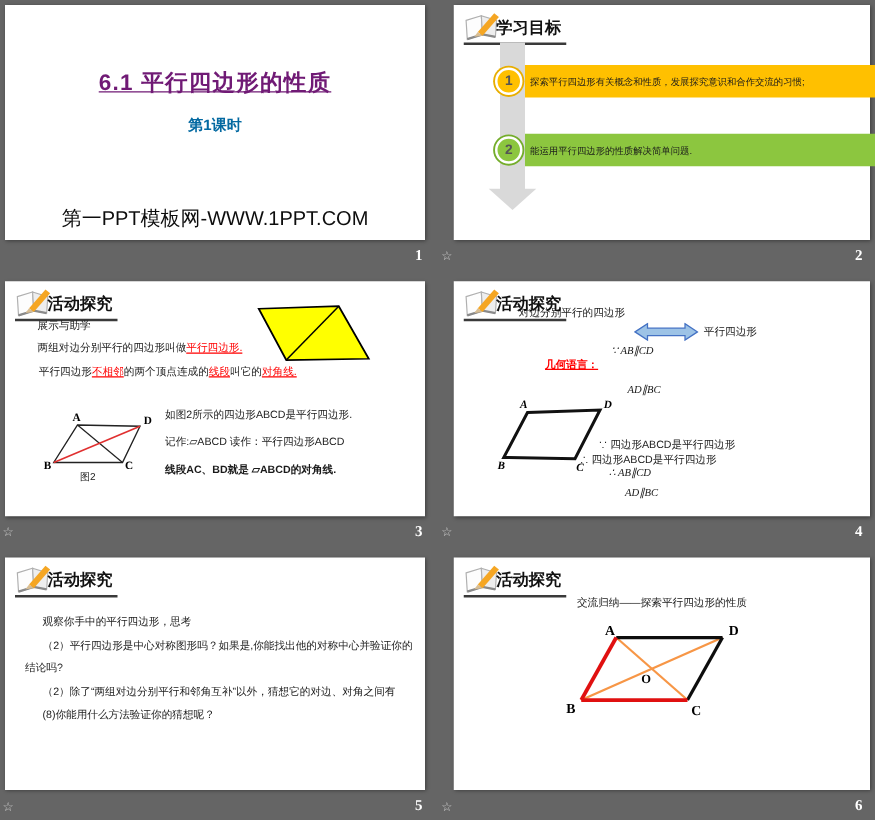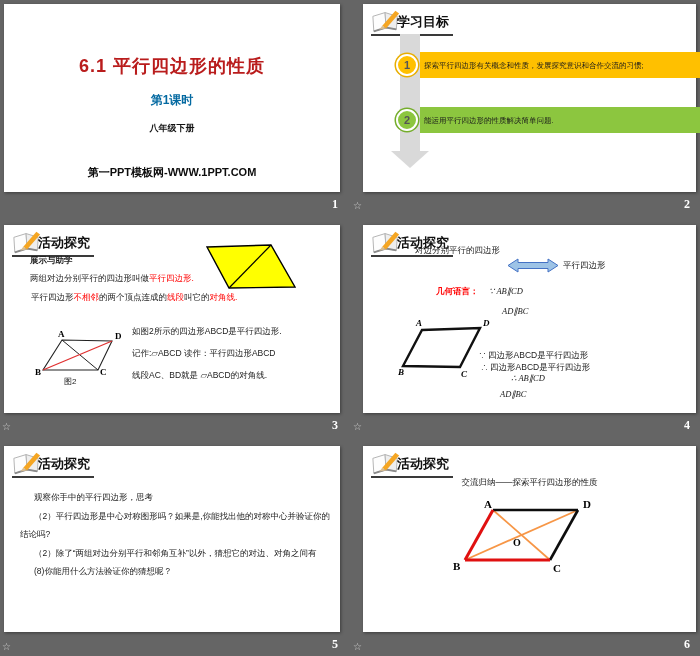--- a/index.html
+++ b/index.html
@@ -20,24 +20,24 @@
   #p1 { left:314px; top:197px; } #p2 { left:666px; top:197px; }
   #p3 { left:314px; top:418px; } #p4 { left:666px; top:418px; }
   #p5 { left:314px; top:637px; } #p6 { left:666px; top:637px; }
 
   .mark { position:absolute; color:#cfcfcf; font-size:10px; line-height:10px; }
   #m2 { left:353px; top:201px; } #m3 { left:2px; top:422px; }
   #m4 { left:353px; top:422px; } #m5 { left:2px; top:642px; }
   #m6 { left:353px; top:642px; }
 
   
-  .s1-title  { position:absolute; top:50px;  width:100%; text-align:center; font-size:18px; font-weight:bold; color:#b91c1c; letter-spacing:1px; }
+  .s1-title  { position:absolute; top:50px;  width:100%; text-align:center; font-size:18px; font-weight:bold; color:#701a75; letter-spacing:1px;text-decoration:underline; }
   .s1-sub    { position:absolute; top:88px;  width:100%; text-align:center; font-size:12px; font-weight:bold; color:#0369a1; }
   .s1-grade  { position:absolute; top:118px; width:100%; text-align:center; font-size:9px;  font-weight:bold; color:#111; }
-  .s1-footer { position:absolute; top:161px; width:100%; text-align:center; font-size:11px; font-weight:bold; color:#0d0d0d; }
+  .s1-footer { position:absolute; top:161px; width:100%; text-align:center; font-size:16px; font-weight:normal; color:#0d0d0d; }
 
   
   .hdr-ico   { position:absolute; left:8px; top:4px; width:30px; height:26px; }
   .hdr-title { position:absolute; left:34px; top:9px; font-size:13px; font-weight:bold; color:#111; }
   .hdr-line  { position:absolute; left:8px; top:30px; width:82px; border-top:2px solid #3a3a3a; }
 
   
   .arrow-shaft { position:absolute; left:37px; top:30px; width:20px; height:118px; background:#d9d9d9; }
   .arrow-head  { position:absolute; left:28px; top:147px; width:0; height:0;
                  border-left:19px solid transparent; border-right:19px solid transparent;
@@ -47,41 +47,41 @@
   .goal-bar.gold  { top:48px;  background:#FFC000; }
   .goal-bar.green { top:103px; background:#8CC63F; }
   .goal-circle { position:absolute; left:33px; width:22px; height:22px; border-radius:50%;
                  border:2px solid #fff; text-align:center; line-height:18px;
                  font-size:11px; font-weight:bold; color:#555; }
   .goal-circle.gold  { top:50px;  background:#FFC000; box-shadow:0 0 0 1.5px #e8ae00; }
   .goal-circle.green { top:105px; background:#8CC63F; box-shadow:0 0 0 1.5px #74ad2b; }
 
   
   .t { position:absolute; font-size:8.5px; color:#1a1a1a; white-space:nowrap; }
-  .red { color:#ff0000; }
-  .bold { font-weight:bold; }
+  .red { color:#ff0000;text-decoration:underline; }
+  .bold { font-weight:normal; }
 
   
   #s3 .subhead { left:26px; top:30px; }
   #s3 .l1 { left:26px; top:48px; }
   #s3 .l2 { left:27px; top:67px; }
   #s3 .note1 { left:128px; top:101px; }
   #s3 .note2 { left:128px; top:123px; }
-  #s3 .note3 { left:128px; top:145px; }
+  #s3 .note3 { left:128px; top:145px;font-weight:bold; }
   .fig-svg { position:absolute; }
 
   
   #s4 .eq-left  { left:52px;  top:20px; }
   #s4 .eq-right { left:200px; top:35px; }
   #s4 .geo  { left:73px;  top:61px; font-weight:bold; }
-  #s4 .st1  { left:126px; top:61px;font-style:italic; }
+  #s4 .st1  { left:126px; top:50px;font-style:italic; }
   #s4 .st2  { left:139px; top:81px; }
-  #s4 .st3  { left:118px; top:103px;margin-top:34px; }
+  #s4 .st3  { left:101px; top:103px;margin-top:34px; }
   #s4 .st4  { left:116px; top:125px; }
-  #s4 .st5  { left:124px; top:148px;margin-left:24px; }
+  #s4 .st5  { left:124px; top:148px; }
   #s4 .st6  { left:137px; top:164px; }
   .mathline { font-family:"Liberation Serif", serif; font-style:italic; }
 
   
   #s5 .para { position:absolute; left:16px; top:42px; width:310px; font-size:8.5px;
               line-height:18.5px; color:#1a1a1a; }
   #s5 .para div { white-space:nowrap; }
   #s5 .ind { text-indent:14px; }
 
   
@@ -90,21 +90,20 @@
   .vtx { font-family:"Liberation Serif", serif; font-weight:bold; }
 </style>
 </head>
 <body>
 
 <div id="canvas">
 
   <section class="slide" id="s1">
     <div class="s1-title">6.1  平行四边形的性质</div>
     <div class="s1-sub">第1课时</div>
-    <div class="s1-grade">八年级下册</div>
     <div class="s1-footer">第一PPT模板网-WWW.1PPT.COM</div>
   </section>
 
   <section class="slide" id="s2">
     <svg class="hdr-ico" viewBox="0 0 32 26">
       <polygon points="2,8 15,4 16,20 3,24" fill="#fdfdfd" stroke="#b0b0b0" stroke-width="1"></polygon>
       <polygon points="15,4 28,8 27,22 16,20" fill="#eeeeee" stroke="#b0b0b0" stroke-width="1"></polygon>
       <path d="M3,24 L16,20 L27,22" fill="none" stroke="#8a8a8a" stroke-width="2"></path>
       <polygon points="12,18 26,2 30,5 16,21" fill="#F5A623"></polygon>
       <polygon points="9,22 12,18 16,21" fill="#d8bd92"></polygon>

